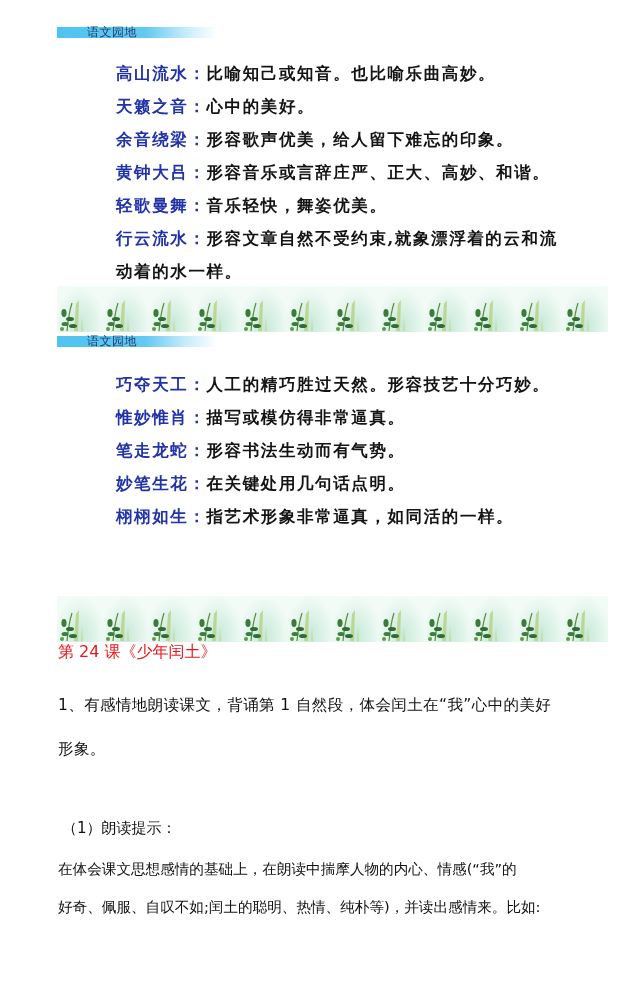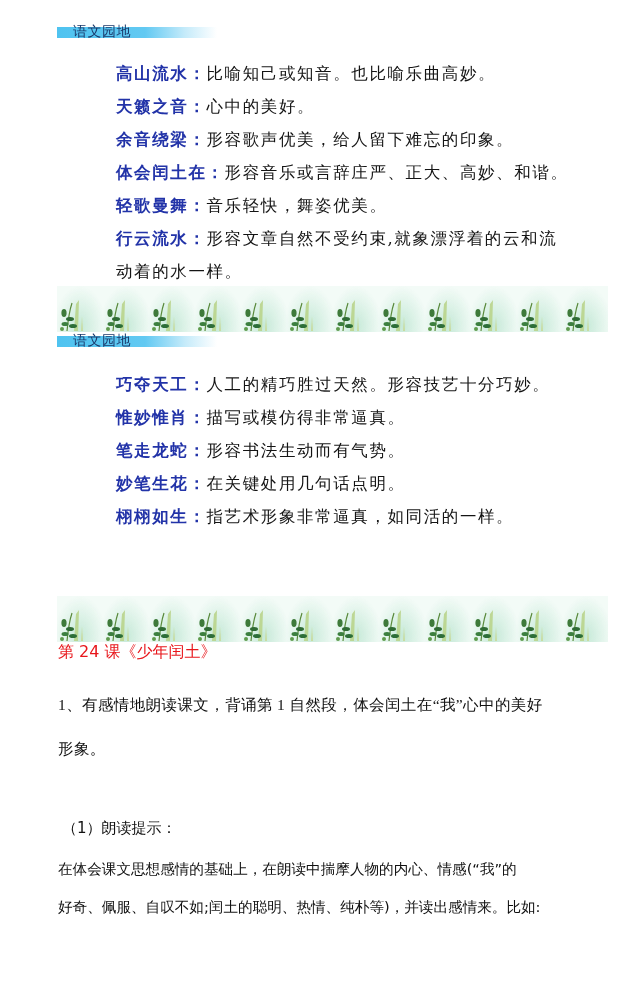--- a/index.html
+++ b/index.html
@@ -17,24 +17,24 @@
     }
     .section-banner {
       position: absolute;
       left: 57px;
       width: 160px;
       height: 11px;
       background: linear-gradient(to right, #4fc3f0 0%, #62c9f2 55%, rgba(140,215,245,0.5) 80%, rgba(255,255,255,0) 100%);
     }
     .section-banner span {
       position: absolute;
-      left: 16px;
+      left: 30px;
       top: -1px;
-      font-family: Liberation Mono, monospace;
-      font-size: 14px;
+      font-family: Liberation Serif, serif;
+      font-size: 12px;
       line-height: 12px;
       color: #1b3a6b;
       letter-spacing: 0.5px;
     }
     .idiom-block {
       position: absolute;
       left: 116px;
       width: 470px;
     }
     .idiom-line {
@@ -42,20 +42,21 @@
       line-height: 33px;
       white-space: nowrap;
       letter-spacing: 1.6px;
     }
     .idiom-term {
       color: #2233a8;
       font-weight: bold;
     }
     .idiom-def {
       color: #141414;
+      font-weight: bold;
     }
     .plant-band {
       position: absolute;
       left: 57px;
       width: 551px;
       height: 46px;
       overflow: hidden;
       background:
         radial-gradient(ellipse 26px 40px at 23px 40px, rgba(190,230,210,0.85), rgba(255,255,255,0) 100%) 0 0 / 46px 46px repeat-x;
       background-color: #f3fbf7;
@@ -81,21 +82,20 @@
       left: 58px;
       width: 560px;
       font-family: "DejaVu Sans", "Liberation Sans", sans-serif;
       font-size: 15.5px;
       color: #111111;
     }
     .task-text {
       top: 683px;
       line-height: 44px;
       letter-spacing: 0.4px;
-      font-family: Liberation Serif, serif;
     }
     .subhead-text {
       top: 816px;
       left: 62px;
       font-size: 15px;
       line-height: 24px;
     }
     .para-text {
       top: 850px;
       font-size: 14.6px;
@@ -113,21 +113,21 @@
   <div class="idiom-line">
     <span class="idiom-term">高山流水：</span><span class="idiom-def">比喻知己或知音。也比喻乐曲高妙。</span>
   </div>
   <div class="idiom-line">
     <span class="idiom-term">天籁之音：</span><span class="idiom-def">心中的美好。</span>
   </div>
   <div class="idiom-line">
     <span class="idiom-term">余音绕梁：</span><span class="idiom-def">形容歌声优美，给人留下难忘的印象。</span>
   </div>
   <div class="idiom-line">
-    <span class="idiom-term">体会闰土在：</span><span class="idiom-def">形容音乐或言辞庄严、正大、高妙、和谐。</span>
+    <span class="idiom-term">黄钟大吕：</span><span class="idiom-def">形容音乐或言辞庄严、正大、高妙、和谐。</span>
   </div>
   <div class="idiom-line">
     <span class="idiom-term">轻歌曼舞：</span><span class="idiom-def">音乐轻快，舞姿优美。</span>
   </div>
   <div class="idiom-line">
     <span class="idiom-term">行云流水：</span><span class="idiom-def">形容文章自然不受约束,就象漂浮着的云和流</span>
   </div>
   <div class="idiom-line">
     <span class="idiom-term"></span><span class="idiom-def">动着的水一样。</span>
   </div>

